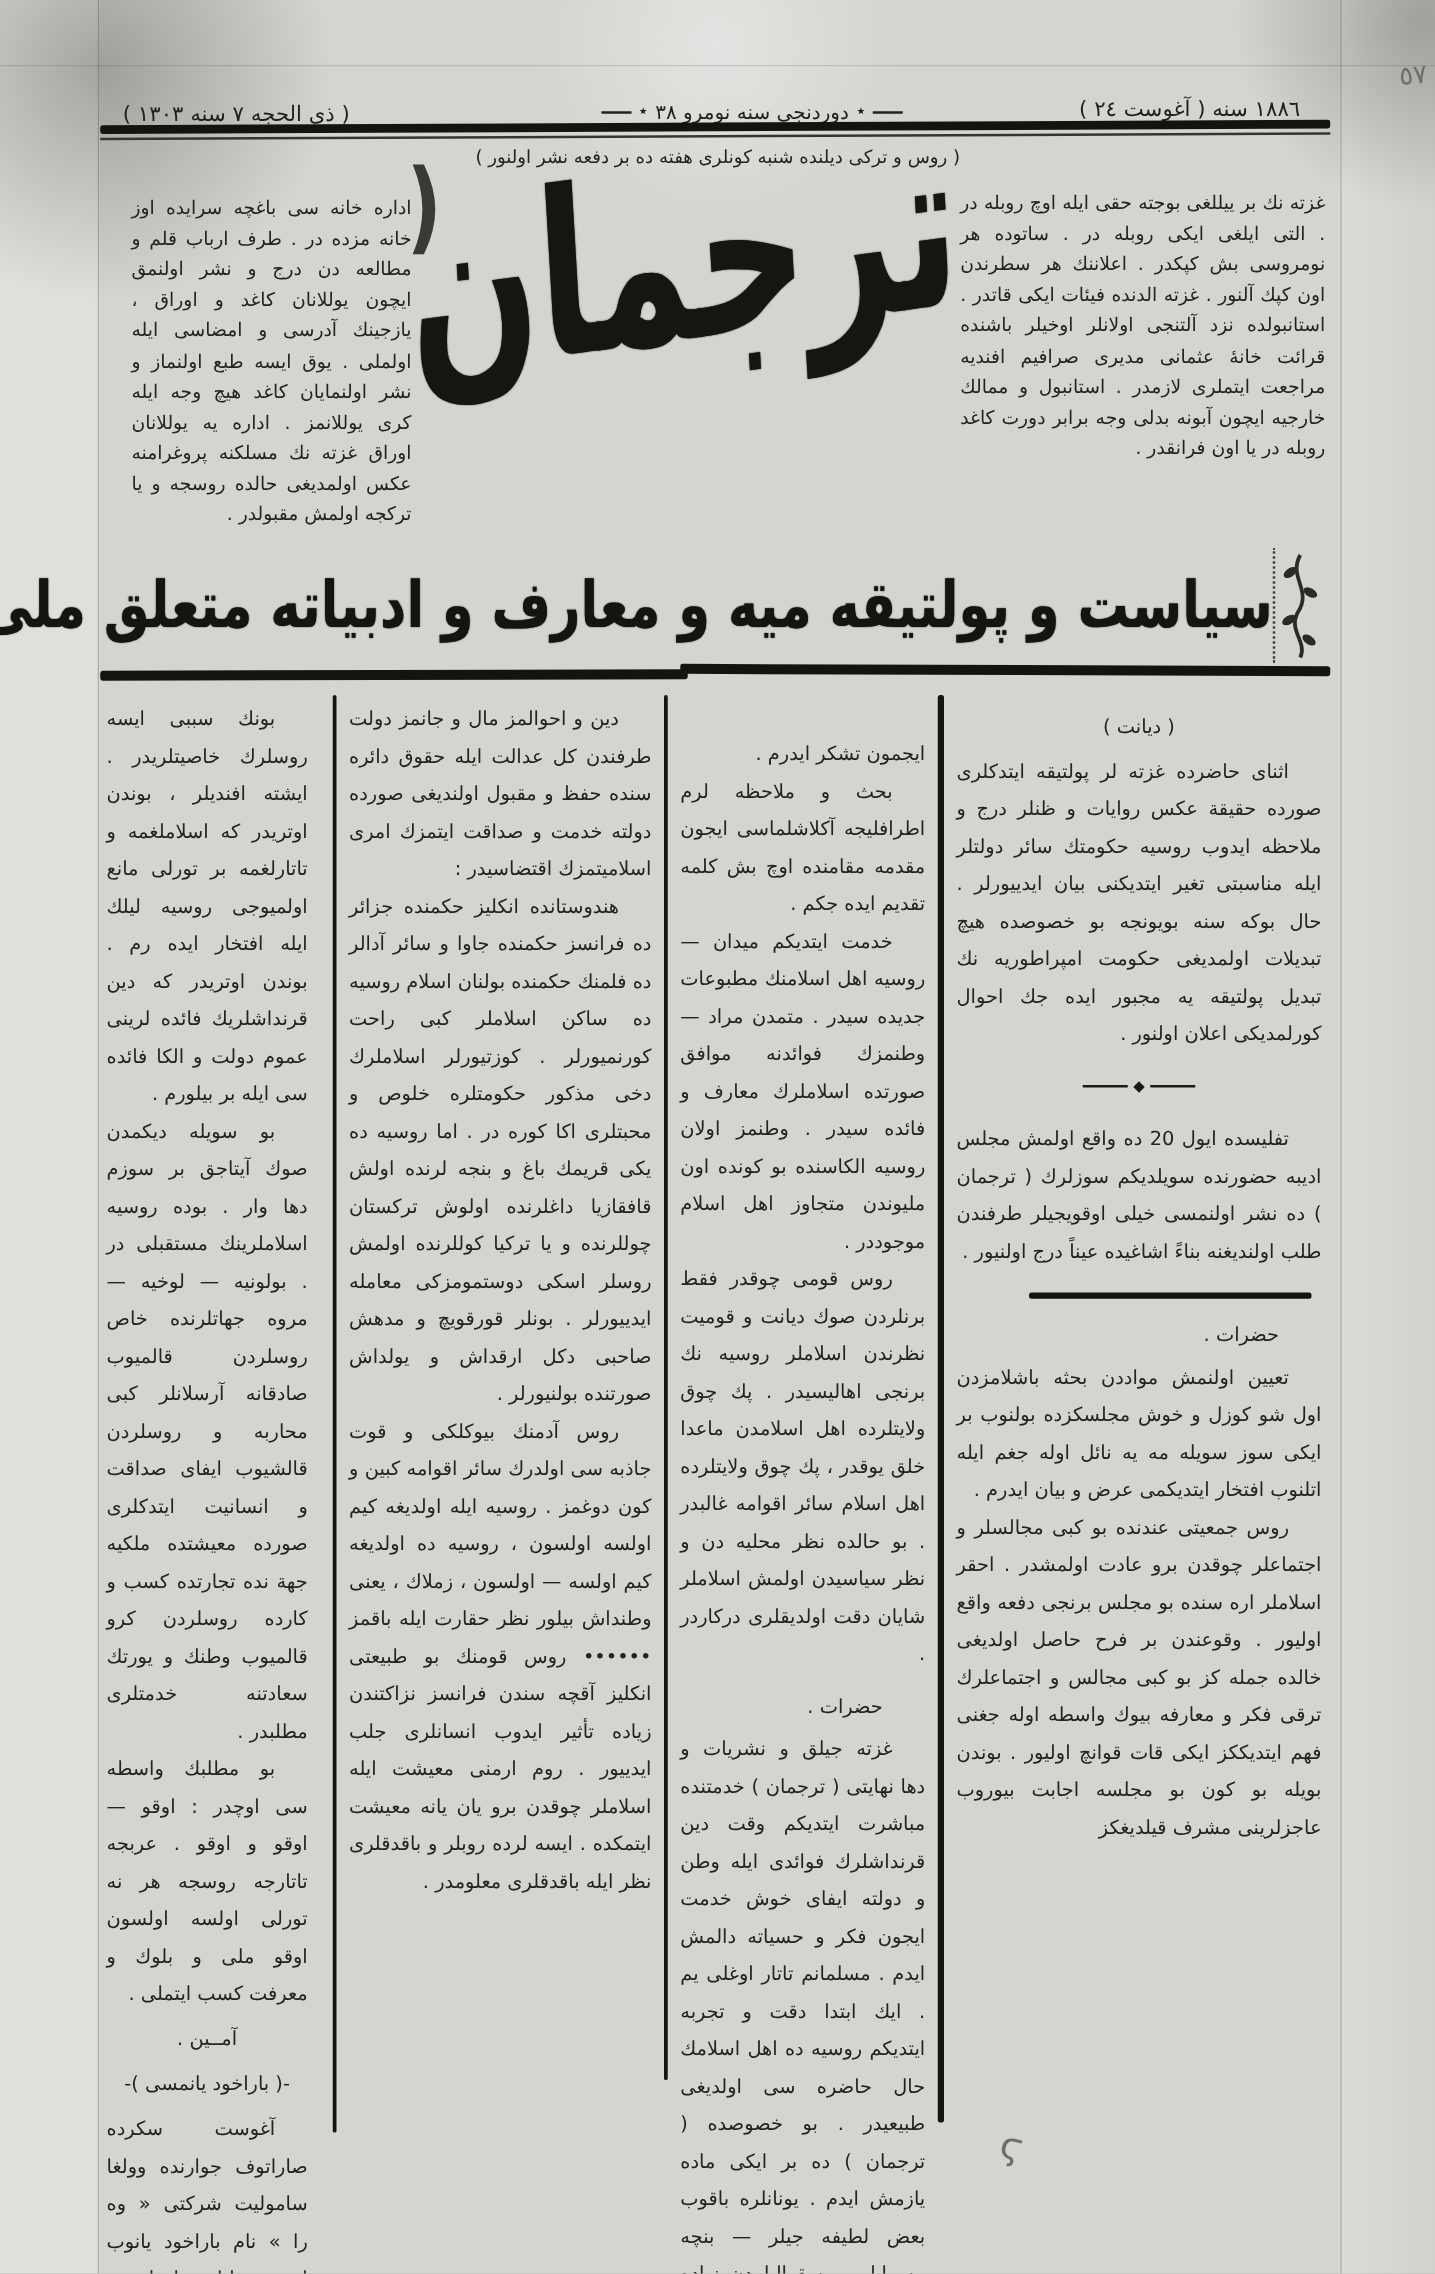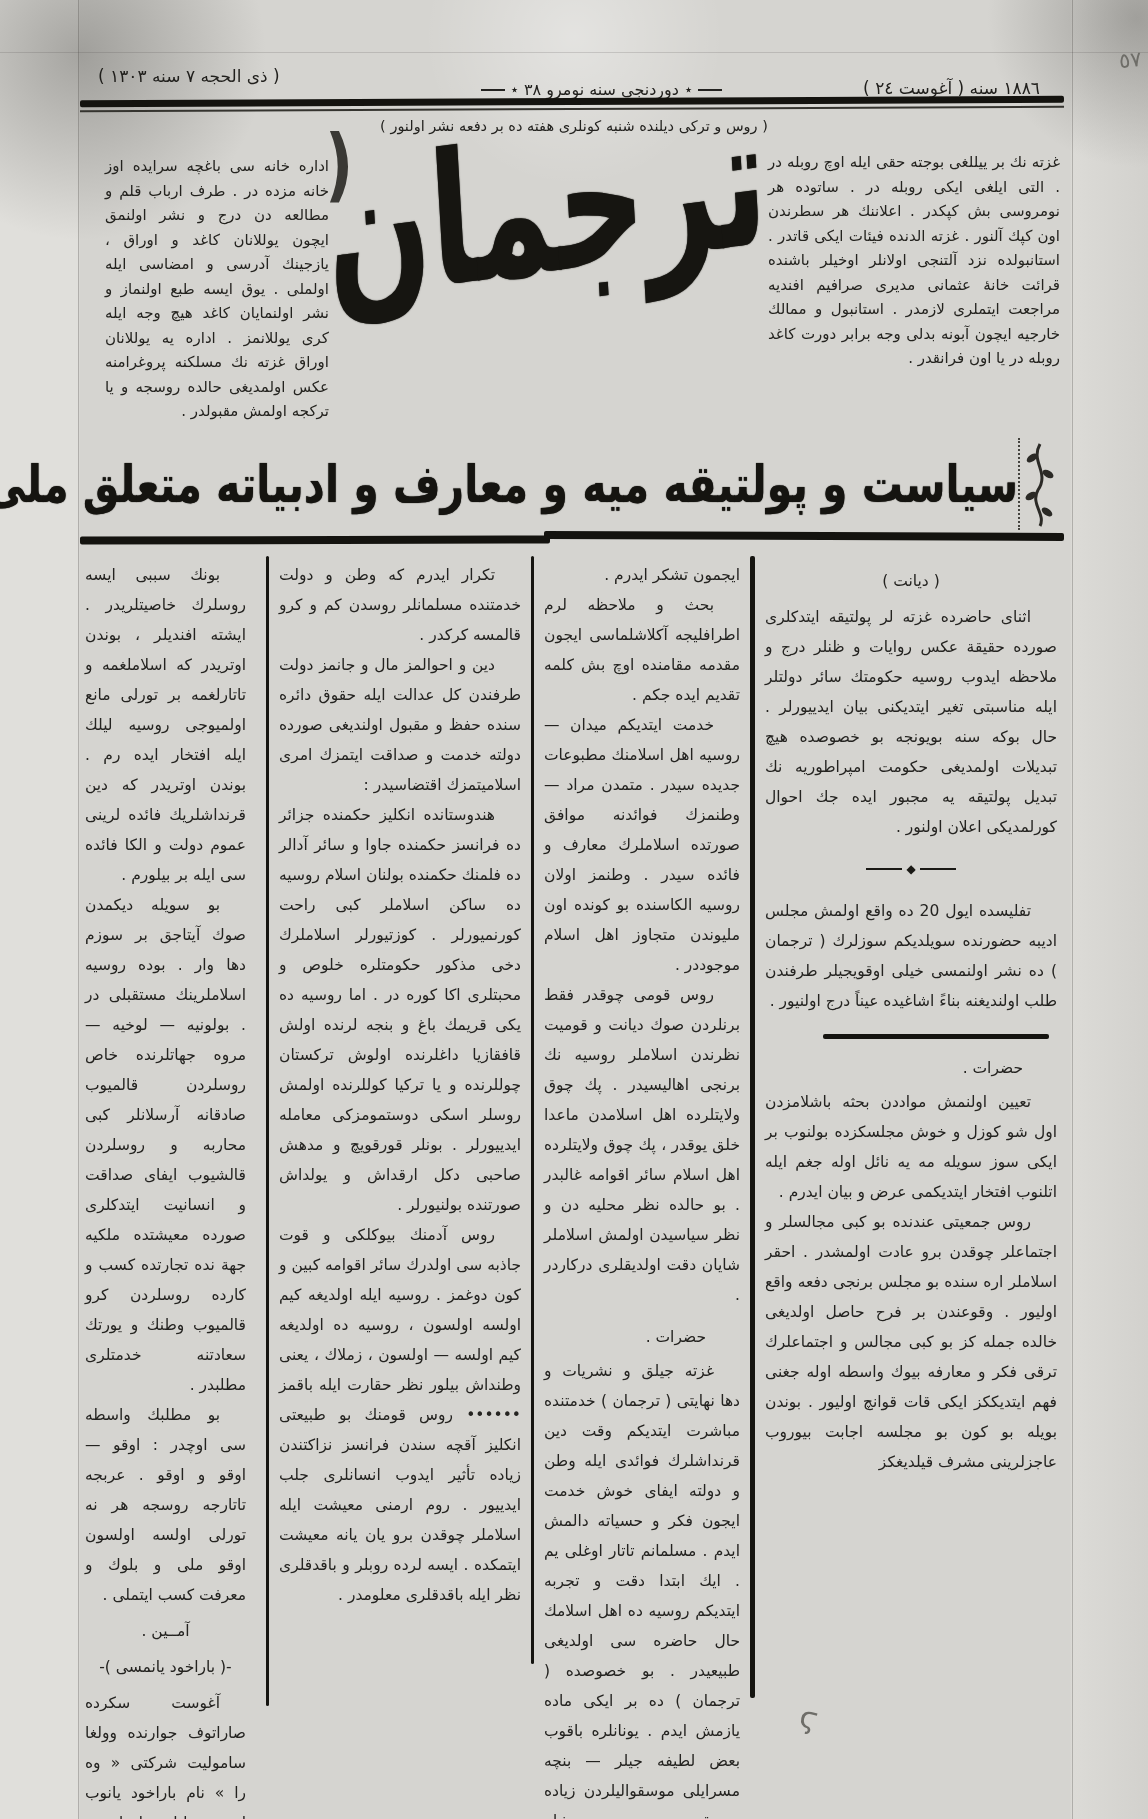--- a/index.html
+++ b/index.html
@@ -18,21 +18,21 @@
   .fold.left{left:78px;}
   .fold.right{left:1072px;}
   .fold-top{position:absolute;left:0;right:0;top:52px;height:1px;background:rgba(70,69,65,.18);}
 
   
   .dates{position:absolute;top:58px;right:90px;left:86px;height:46px;font-size:17px;}
   .date-right{position:absolute;right:18px;top:20px;letter-spacing:1px;}
   .issue-center{position:absolute;right:336px;top:22px;display:flex;align-items:center;gap:6px;font-size:16px;}
   .issue-center .dash{width:24px;height:2px;background:#232220;}
   .issue-center .star{font-size:13px;}
-  .date-left{position:absolute;left:12px;top:8px;letter-spacing:1px;}
+  .date-left{position:absolute;left:12px;top:24px;letter-spacing:1px;}
   .pencil{position:absolute;color:#6e6d68;font-family:"DejaVu Sans",sans-serif;}
   .pencil.pagenum{top:48px;right:6px;font-size:21px;transform:rotate(-6deg);}
   .pencil.squiggle{top:1700px;right:330px;font-size:30px;transform:rotate(14deg);}
 
   
   .rule-double{position:absolute;top:98px;right:84px;left:80px;transform:rotate(-.25deg);}
   .rule-double .thick{height:7px;background:#14130f;border-radius:2px;}
   .rule-double .thin{height:2px;background:#35342f;margin-top:3px;}
   .subtitle{position:absolute;top:118px;left:0;right:0;text-align:center;font-size:14.5px;color:#23221f;}
 
@@ -69,21 +69,21 @@
   .col2{width:196px;padding:4px 10px 0 10px;}
   .col3{width:242px;padding:4px 10px 0 10px;}
   .col4{flex:1;padding:4px 20px 0 2px;}
   .vr{background:#151410;border-radius:2px;}
   .vr1{width:5px;height:1142px;}
   .vr2{width:3px;height:1108px;}
   .vr3{width:3px;height:1150px;}
 
   .blk{margin:0;}
   .blk.para{text-indent:26px;}
-  .blk.lead{text-indent:0;}
+  .blk.lead{text-indent:0;margin-top:28px;}
   .blk.heading-center{text-align:center;text-indent:0;margin:6px 0;}
   .blk.heading-start{text-indent:0;padding-right:34px;margin:12px 0 4px;}
   .sep-diamond{display:flex;align-items:center;justify-content:center;margin:12px 0;}
   .sep-diamond .l{width:36px;height:2px;background:#1a1915;}
   .sep-diamond .d{font-size:12px;margin:0 4px;color:#1a1915;}
   .sep-rule{width:226px;height:5px;background:#14130f;margin:18px 8px 14px auto;border-radius:2px;}
 </style>
 </head>
 <body>
 
@@ -158,21 +158,20 @@
     <div class="col col2">
         <div class="blk lead">ايجمون تشكر ايدرم .</div>
         <div class="blk para">بحث و ملاحظه لرم اطرافليجه آكلاشلماسى ايجون مقدمه مقامنده اوچ بش كلمه تقديم ايده جكم .</div>
         <div class="blk para">خدمت ايتديكم ميدان — روسيه اهل اسلامنك مطبوعات جديده سيدر . متمدن مراد — وطنمزك فوائدنه موافق صورتده اسلاملرك معارف و فائده سيدر . وطنمز اولان روسيه الكاسنده بو كونده اون مليوندن متجاوز اهل اسلام موجوددر .</div>
         <div class="blk para">روس قومى چوقدر فقط برنلردن صوك ديانت و قوميت نظرندن اسلاملر روسيه نك برنجى اهاليسيدر . پك چوق ولايتلرده اهل اسلامدن ماعدا خلق يوقدر ، پك چوق ولايتلرده اهل اسلام سائر اقوامه غالبدر . بو حالده نظر محليه دن و نظر سياسيدن اولمش اسلاملر شايان دقت اولديقلرى دركاردر .</div>
         <div class="blk heading-start">حضرات .</div>
         <div class="blk para">غزته جيلق و نشريات و دها نهايتى ( ترجمان ) خدمتنده مباشرت ايتديكم وقت دين قرنداشلرك فوائدى ايله وطن و دولته ايفاى خوش خدمت ايجون فكر و حسياته دالمش ايدم . مسلمانم تاتار اوغلى يم . ايك ابتدا دقت و تجربه ايتديكم روسيه ده اهل اسلامك حال حاضره سى اولديغى طبيعيدر . بو خصوصده ( ترجمان ) ده بر ايكى ماده يازمش ايدم . يونانلره باقوب بعض لطيفه جيلر — بنچه مسرايلى موسقواليلردن زياده موسقوويجمدر — ديمشلر ايسه ده اوت</div>
       </div>
     <div class="vr vr2"></div>
     <div class="col col3">
-        <div class="blk para">تكرار ايدرم كه وطن و دولت خدمتنده مسلمانلر روسدن كم و كرو قالمسه كركدر .</div>
         <div class="blk para">دين و احوالمز مال و جانمز دولت طرفندن كل عدالت ايله حقوق دائره سنده حفظ و مقبول اولنديغى صورده دولته خدمت و صداقت ايتمزك امرى اسلاميتمزك اقتضاسيدر :</div>
         <div class="blk para">هندوستانده انكليز حكمنده جزائر ده فرانسز حكمنده جاوا و سائر آدالر ده فلمنك حكمنده بولنان اسلام روسيه ده ساكن اسلاملر كبى راحت كورنميورلر . كوزتيورلر اسلاملرك دخى مذكور حكومتلره خلوص و محبتلرى اكا كوره در . اما روسيه ده يكى قريمك باغ و بنجه لرنده اولش قافقازيا داغلرنده اولوش تركستان چوللرنده و يا تركيا كوللرنده اولمش روسلر اسكى دوستمومزكى معامله ايدييورلر . بونلر قورقويچ و مدهش صاحبى دكل ارقداش و يولداش صورتنده بولنيورلر .</div>
         <div class="blk para">روس آدمنك بيوكلكى و قوت جاذبه سى اولدرك سائر اقوامه كبين و كون دوغمز . روسيه ايله اولديغه كيم اولسه اولسون ، روسيه ده اولديغه كيم اولسه — اولسون ، زملاك ، يعنى وطنداش بيلور نظر حقارت ايله باقمز •••••• روس قومنك بو طبيعتى انكليز آقچه سندن فرانسز نزاكتندن زياده تأثير ايدوب انسانلرى جلب ايدييور . روم ارمنى معيشت ايله اسلاملر چوقدن برو يان يانه معيشت ايتمكده . ايسه لرده روبلر و باقدقلرى نظر ايله باقدقلرى معلومدر .</div>
       </div>
     <div class="vr vr3"></div>
     <div class="col col4">
         <div class="blk para">بونك سببى ايسه روسلرك خاصيتلريدر . ايشته افنديلر ، بوندن اوتريدر كه اسلاملغمه و تاتارلغمه بر تورلى مانع اولميوجى روسيه ليلك ايله افتخار ايده رم . بوندن اوتريدر كه دين قرنداشلريك فائده لرينى عموم دولت و الكا فائده سى ايله بر بيلورم .</div>
         <div class="blk para">بو سويله ديكمدن صوك آيتاجق بر سوزم دها وار . بوده روسيه اسلاملرينك مستقبلى در . بولونيه — لوخيه — مروه جهاتلرنده خاص روسلردن قالميوب صادقانه آرسلانلر كبى محاربه و روسلردن قالشيوب ايفاى صداقت و انسانيت ايتدكلرى صورده معيشتده ملكيه جهة نده تجارتده كسب و كارده روسلردن كرو قالميوب وطنك و يورتك سعادتنه خدمتلرى مطلبدر .</div>
         <div class="blk para">بو مطلبك واسطه سى اوچدر : اوقو — اوقو و اوقو . عربجه تاتارجه روسجه هر نه تورلى اولسه اولسون اوقو ملى و بلوك و معرفت كسب ايتملى .</div>
         <div class="blk heading-center">آمــين .</div>

